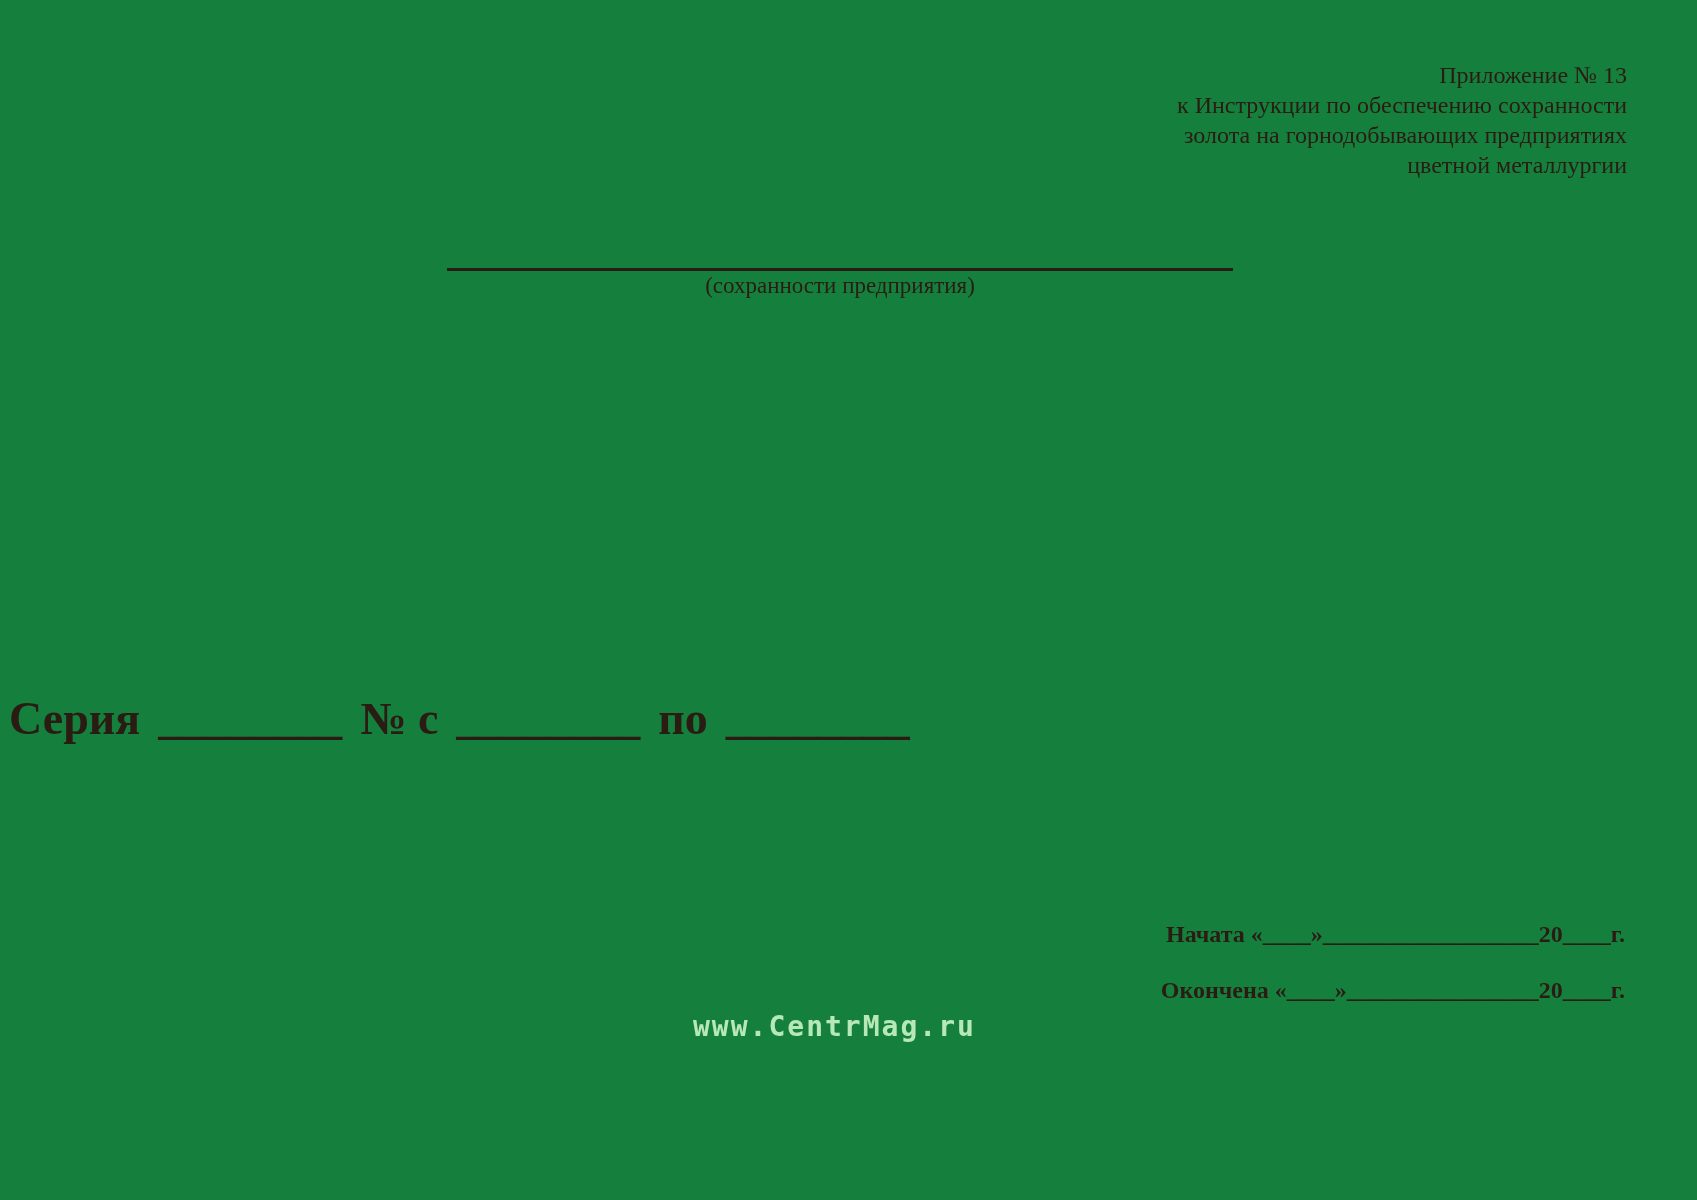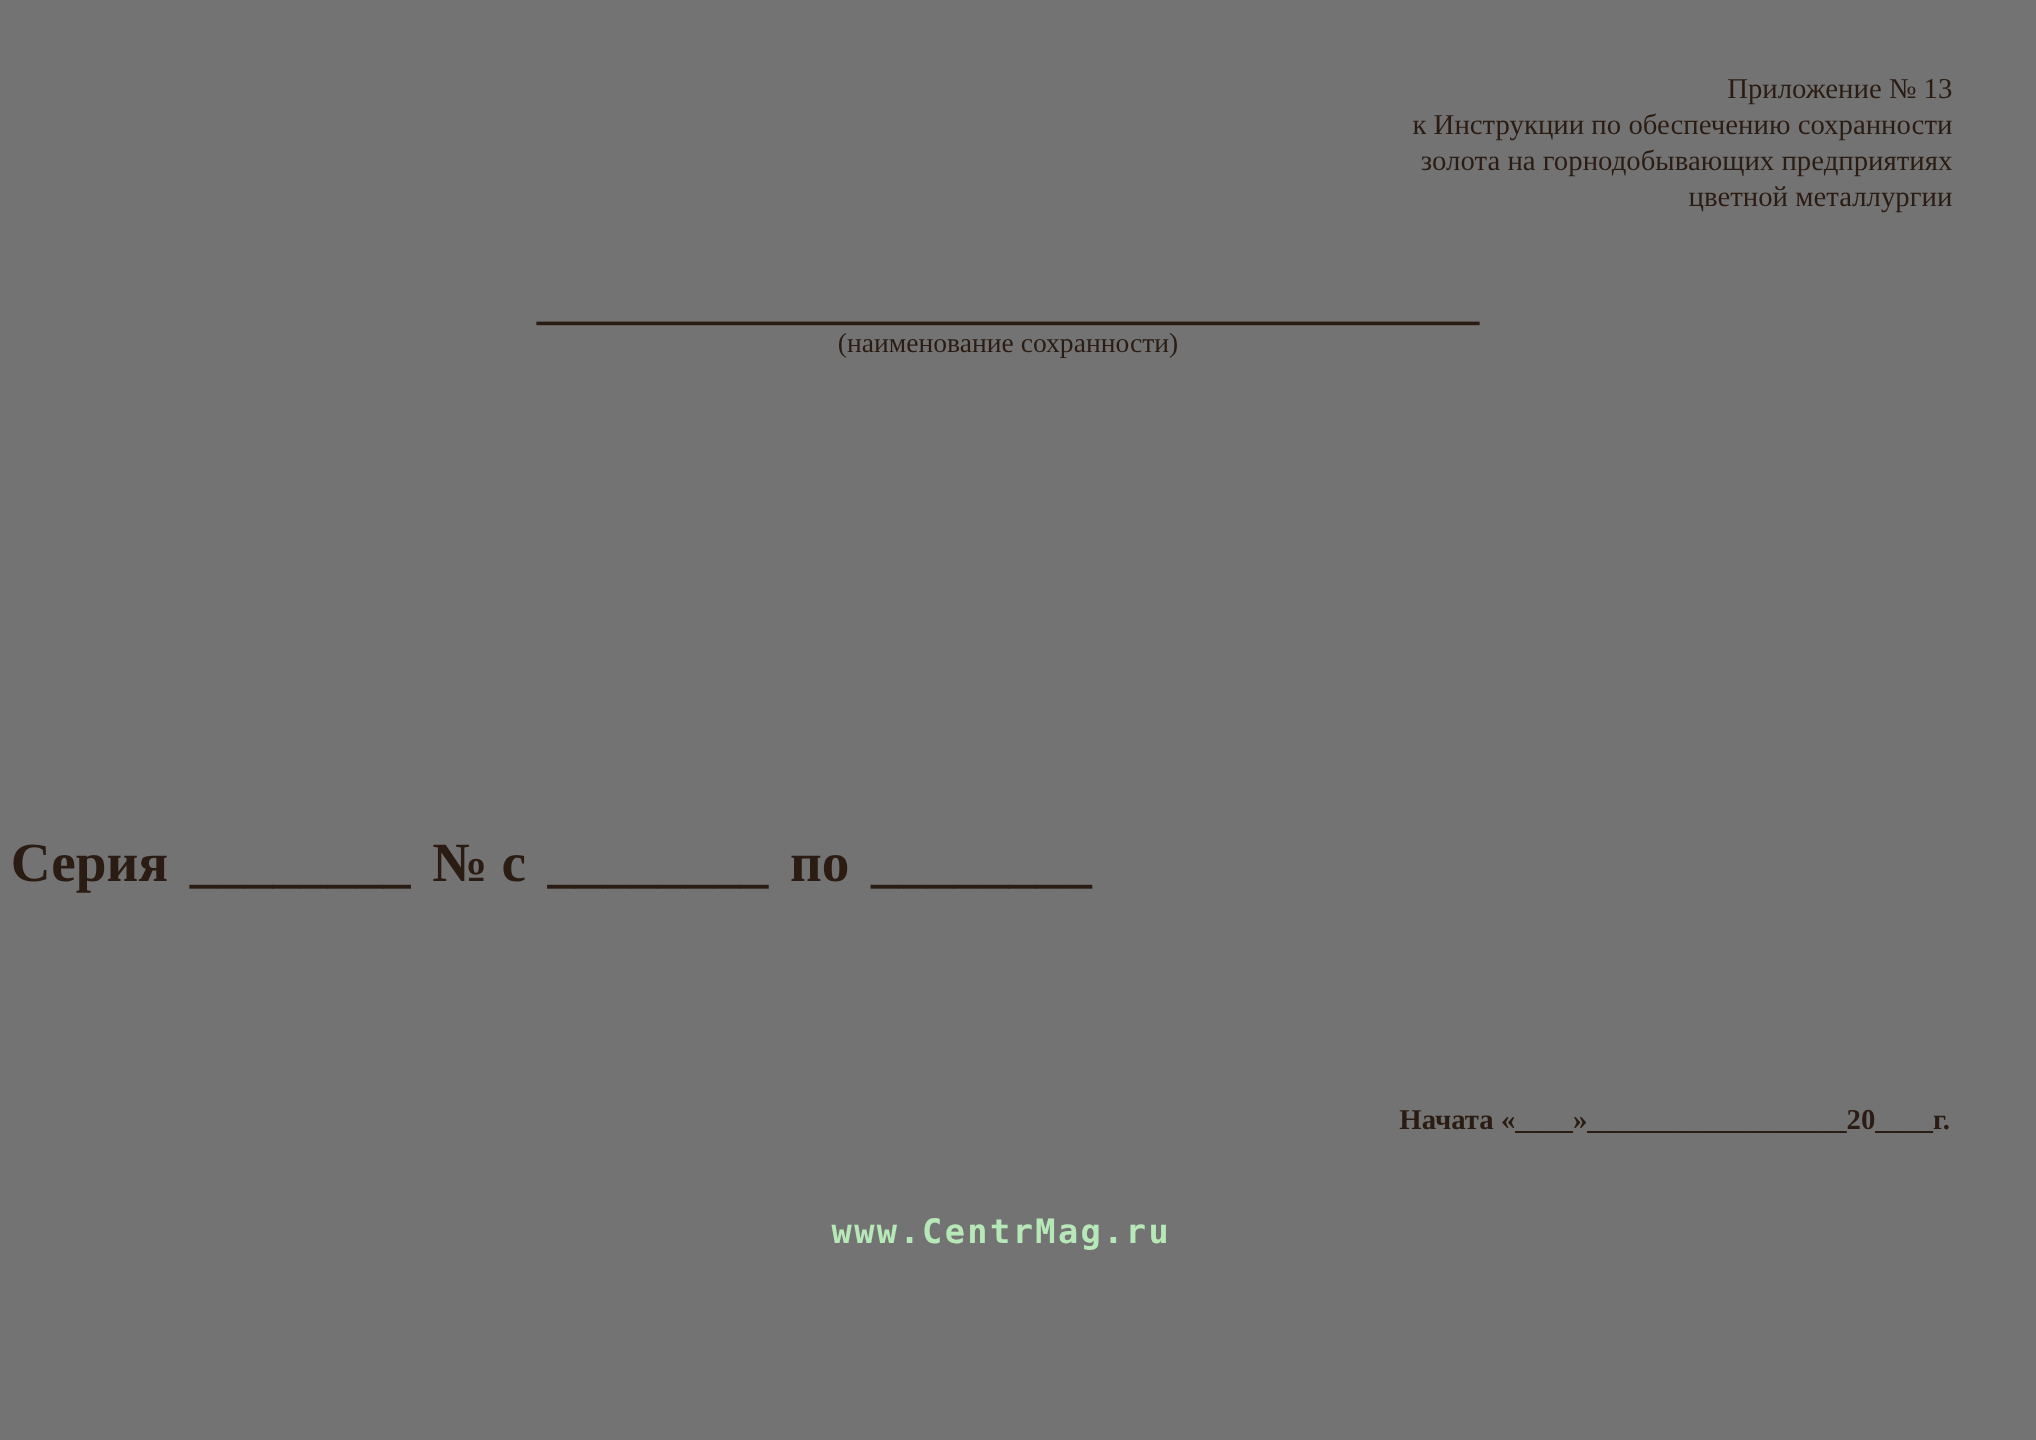--- a/index.html
+++ b/index.html
@@ -4,21 +4,21 @@
 <style>
   html, body {
     margin: 0;
     padding: 0;
     background: #ffffff;
   }
   .page {
     position: relative;
     width: 1697px;
     height: 1200px;
-    background: #737373;
+    background: #15803d;
     font-family: "Liberation Serif", serif;
     color: #2b1c13;
     overflow: hidden;
   }
 
   
   .header-note {
     position: absolute;
     top: 60px;
     right: 70px;
@@ -112,26 +112,27 @@
 <div class="page">
 
   <div class="header-note">
     <div>Приложение № 13</div>
     <div>к Инструкции по обеспечению сохранности</div>
     <div>золота на горнодобывающих предприятиях</div>
     <div>цветной металлургии</div>
   </div>
 
   <div class="enterprise-rule"></div>
-  <div class="enterprise-caption">(наименование сохранности)</div>
+  <div class="enterprise-caption">(сохранности предприятия)</div>
 
 
   <div class="series">
     <span>Серия</span><span>________</span><span>№ с</span><span>________</span><span>по</span><span>________</span>
   </div>
 
   <div class="dates">
     <div class="date-row">Начата «____»__________________20____г.</div>
+    <div class="date-row">Окончена «____»________________20____г.</div>
   </div>
 
   <div class="watermark" style="color: rgb(183, 232, 183);">www.CentrMag.ru</div>
 
 </div>
 
 </body></html>

